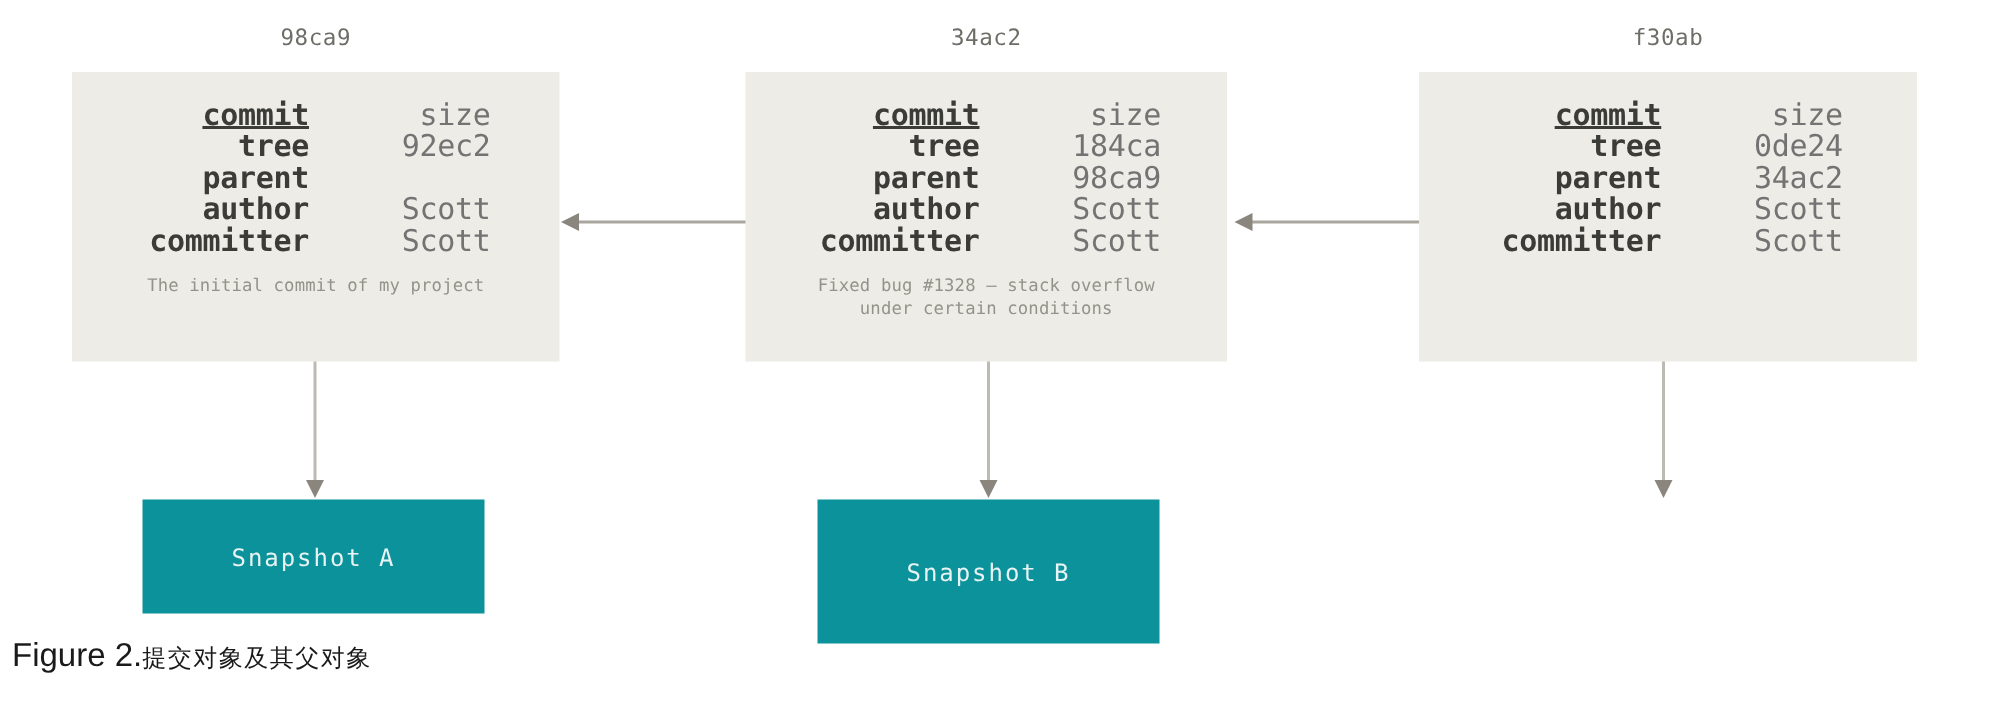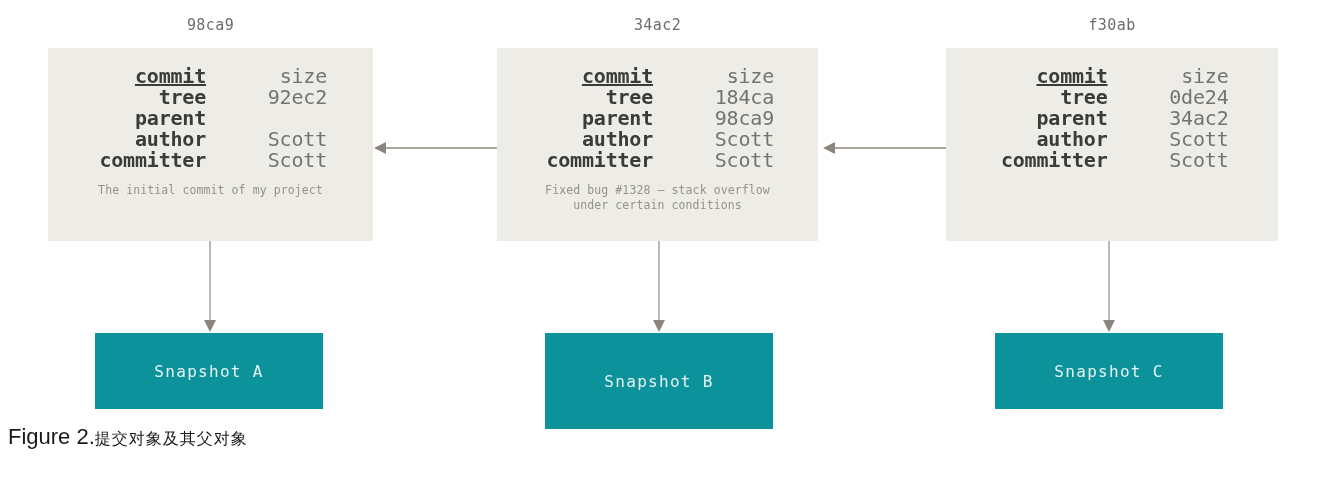--- a/index.html
+++ b/index.html
@@ -253,21 +253,18 @@
   <div class="arrow-v" style="left:1108px; top:241px; height:80px;">
     <span class="head"></span>
   </div>
 
   <div class="snapshot-box" style="left:95px; top:333px; width:228px; height:76px;">
     <span class="snapshot-label">Snapshot A</span>
   </div>
   <div class="snapshot-box" style="left:545px; top:333px; width:228px; height:96px;">
     <span class="snapshot-label">Snapshot B</span>
   </div>
-  <div class="snapshot-box" style="left:995px; top:333px; width:228px; height:76px;">
-    <span class="snapshot-label">Snapshot C</span>
-  </div>
 
   <div id="caption">
     <span class="cap-latin">Figure 2.</span><span class="cap-cjk">提交对象及其父对象</span>
   </div>
 
 </div>
 
 </body></html>

